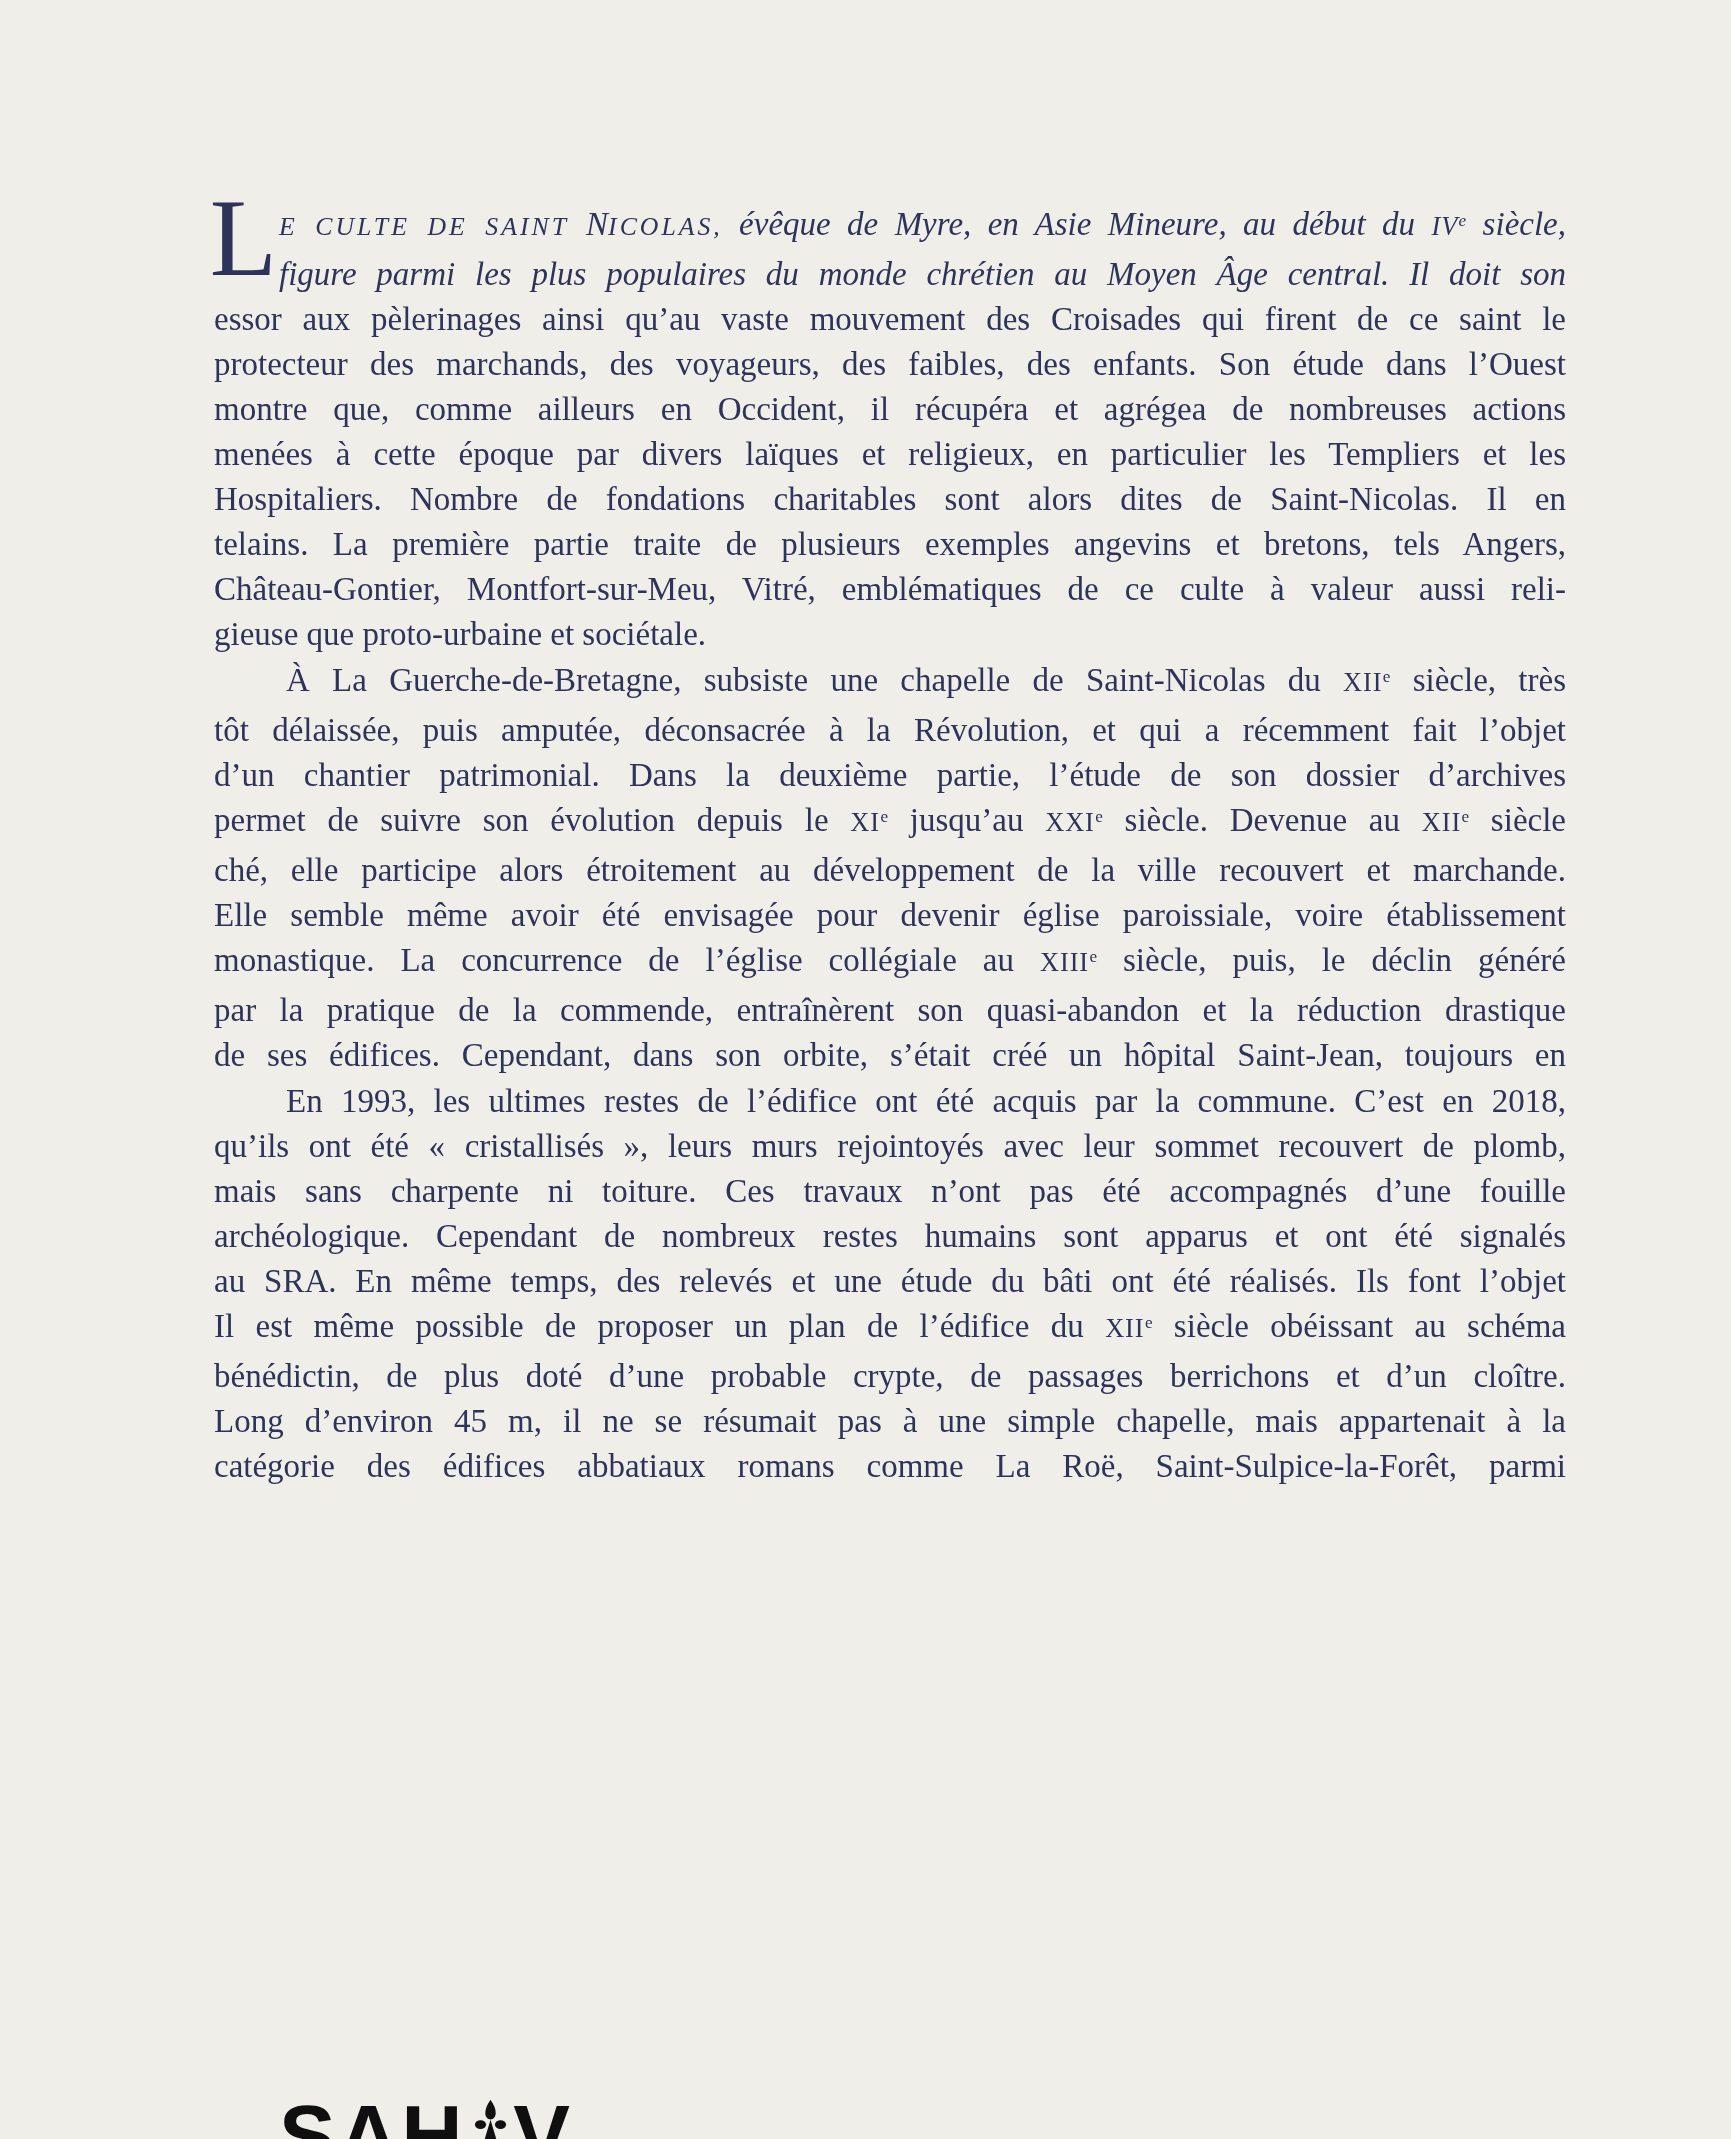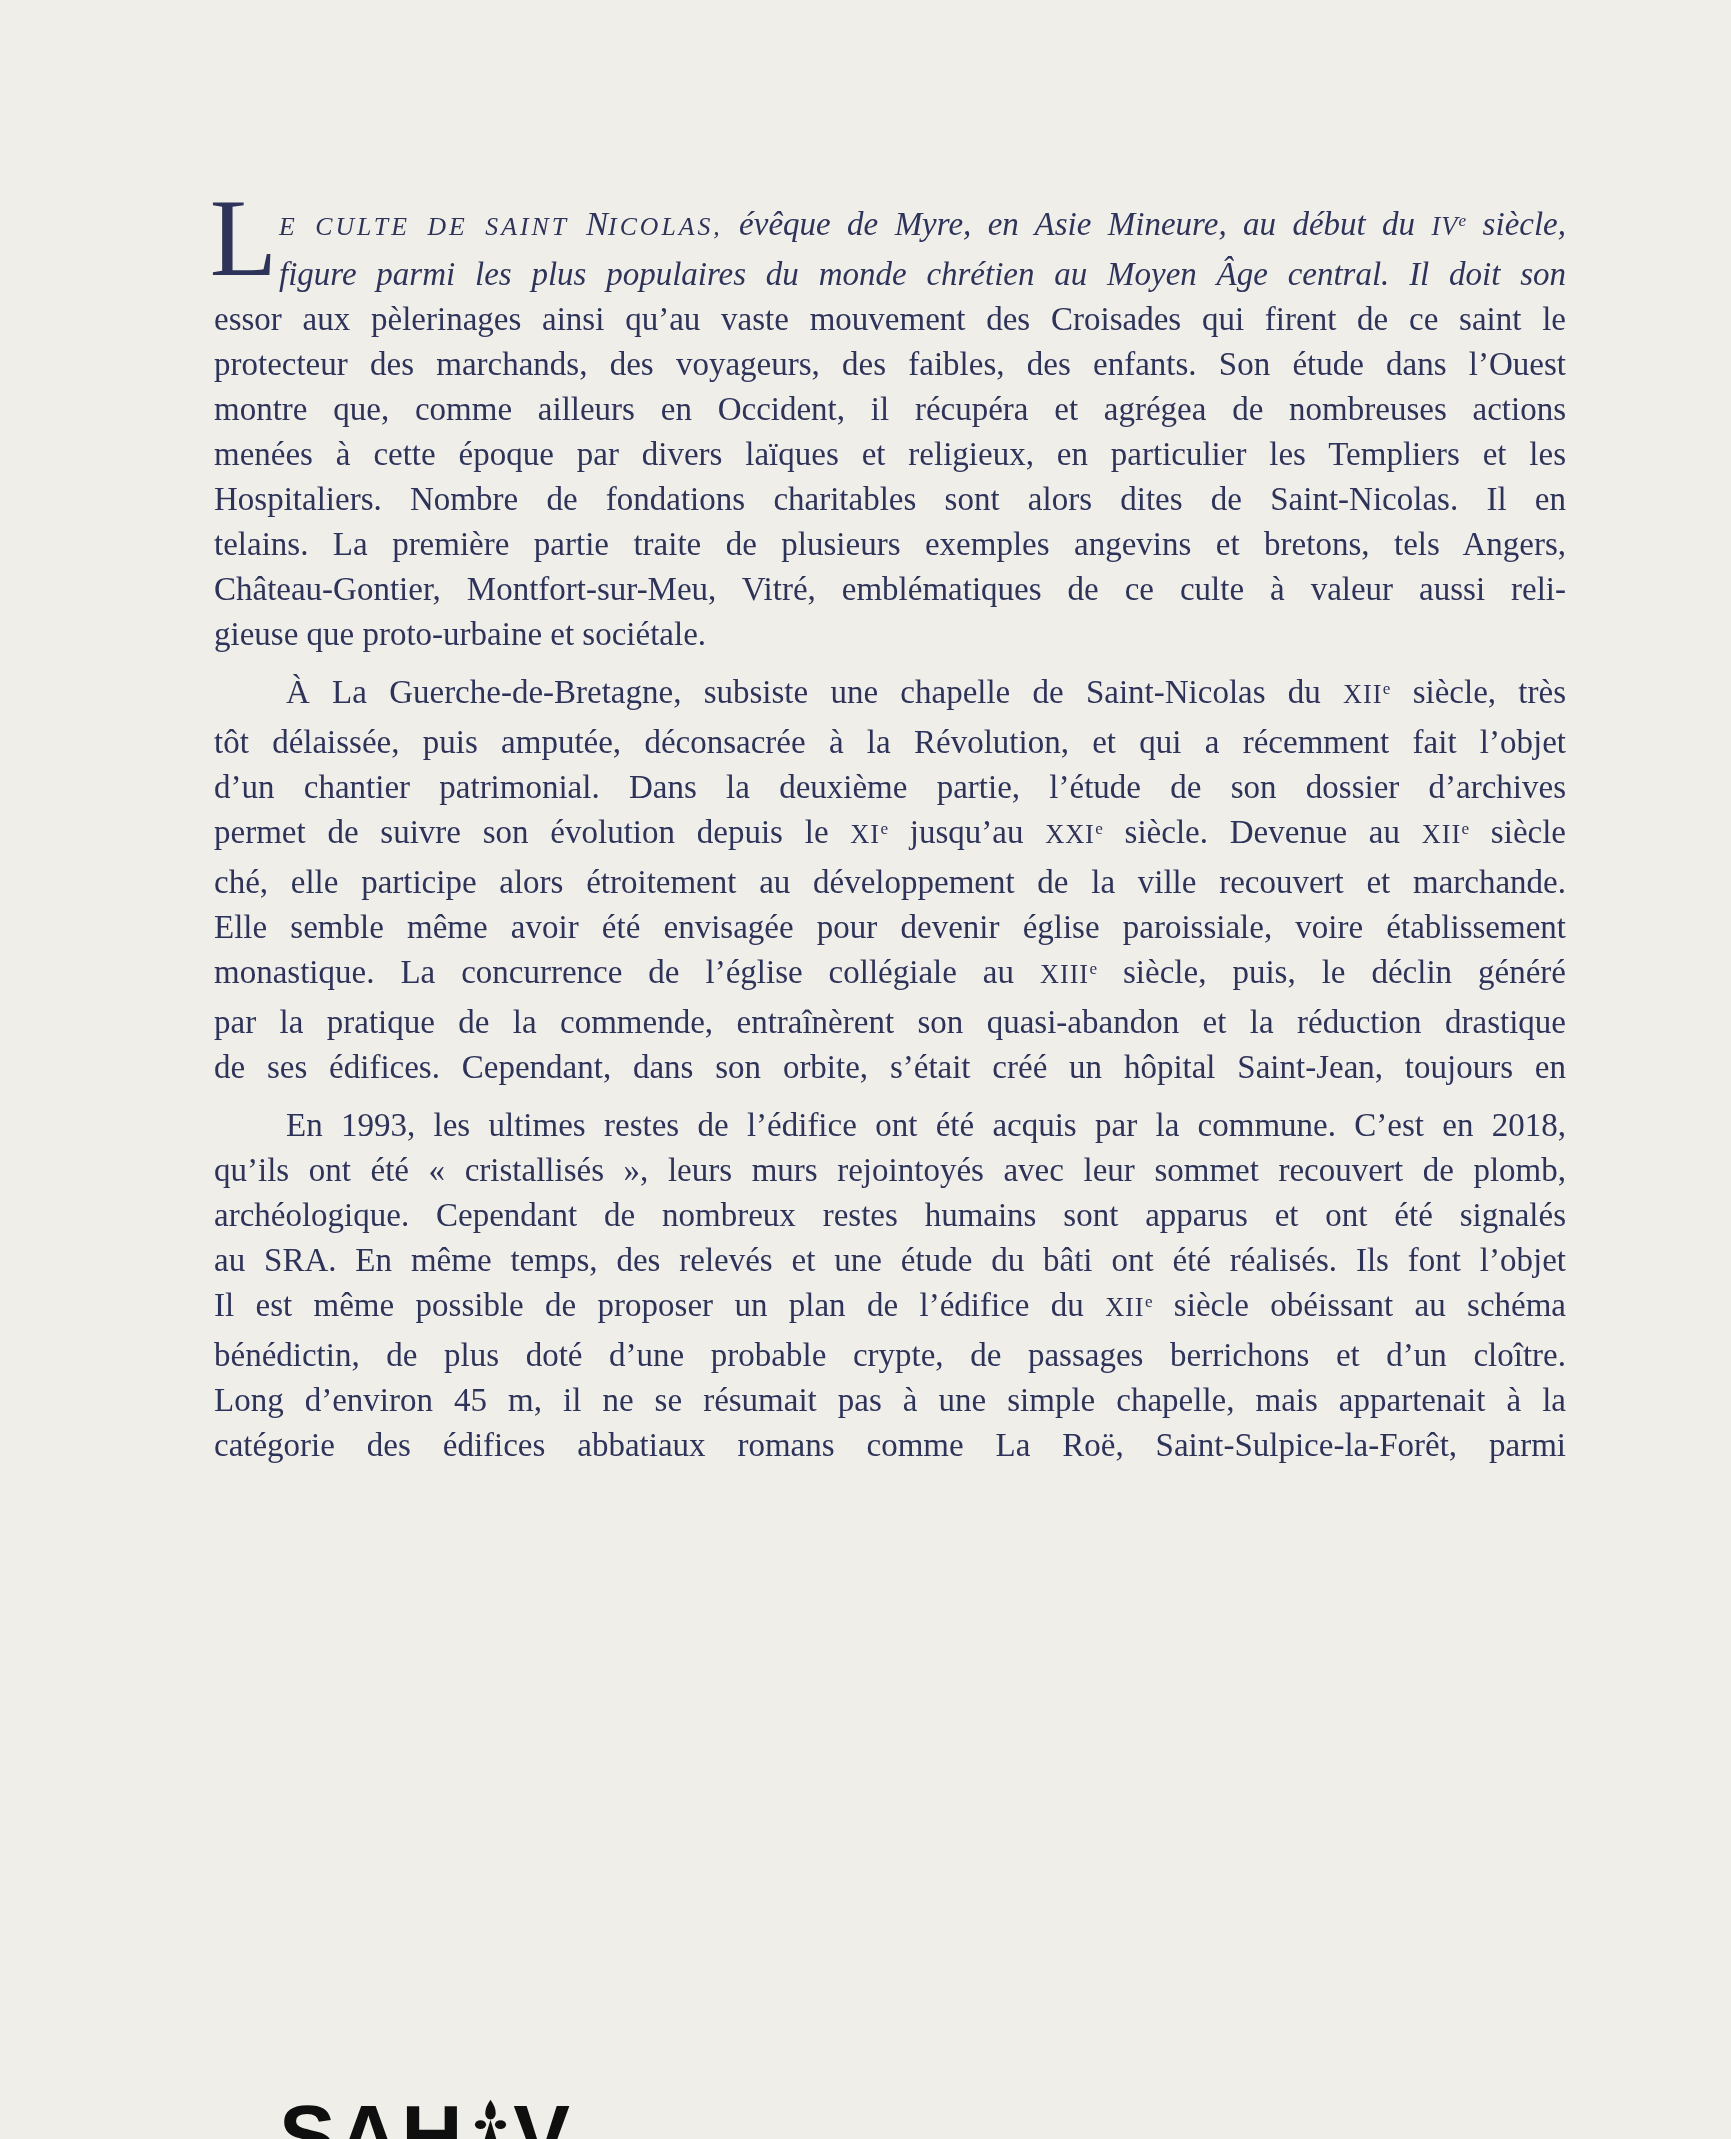--- a/index.html
+++ b/index.html
@@ -7,21 +7,21 @@
     position:relative;
     width:1732px;height:2419px;
     background:#f0eee9;
     overflow:hidden;
     font-family:"Liberation Serif","DejaVu Serif",serif;
     color:#2e3359;
   }
   
   .textblock{position:absolute;left:214px;top:202px;width:1352px;}
   .para{position:relative;}
-  .para.gap{margin-top:13px;}
+  .para.gap{margin-top:1px;}
   .t-line{
     line-height:45px;
     font-size:33px;
     text-align:justify;
     text-align-last:justify;
     white-space:normal;
   }
   .t-line.last{text-align-last:left;}
   .t-line.ind{padding-left:65px;font-style:italic;}
   .t-line.pind{padding-left:72px;}
@@ -82,20 +82,21 @@
         <div class="t-line supable">ché, elle participe alors étroitement au développement de la ville recouvert et marchande.</div>
         <div class="t-line supable">Elle semble même avoir été envisagée pour devenir église paroissiale, voire établissement</div>
         <div class="t-line supable">monastique. La concurrence de l’église collégiale au <span class="rn">XIII</span><sup>e</sup> siècle, puis, le déclin généré</div>
         <div class="t-line supable">par la pratique de la commende, entraînèrent son quasi-abandon et la réduction drastique</div>
         <div class="t-line supable">de ses édifices. Cependant, dans son orbite, s’était créé un hôpital Saint-Jean, toujours en</div>
       </section>
 
     <section class="para gap">
         <div class="t-line supable pind">En 1993, les ultimes restes de l’édifice ont été acquis par la commune. C’est en 2018,</div>
         <div class="t-line supable">qu’ils ont été « cristallisés », leurs murs rejointoyés avec leur sommet recouvert de plomb,</div>
+        <div class="t-line supable">mais sans charpente ni toiture. Ces travaux n’ont pas été accompagnés d’une fouille</div>
         <div class="t-line supable">archéologique. Cependant de nombreux restes humains sont apparus et ont été signalés</div>
         <div class="t-line supable">au SRA. En même temps, des relevés et une étude du bâti ont été réalisés. Ils font l’objet</div>
         <div class="t-line supable">Il est même possible de proposer un plan de l’édifice du <span class="rn">XII</span><sup>e</sup> siècle obéissant au schéma</div>
         <div class="t-line supable">bénédictin, de plus doté d’une probable crypte, de passages berrichons et d’un cloître.</div>
         <div class="t-line supable">Long d’environ 45 m, il ne se résumait pas à une simple chapelle, mais appartenait à la</div>
         <div class="t-line supable">catégorie des édifices abbatiaux romans comme La Roë, Saint-Sulpice-la-Forêt, parmi</div>
       </section>
   </main>
 
   <div class="logo">

